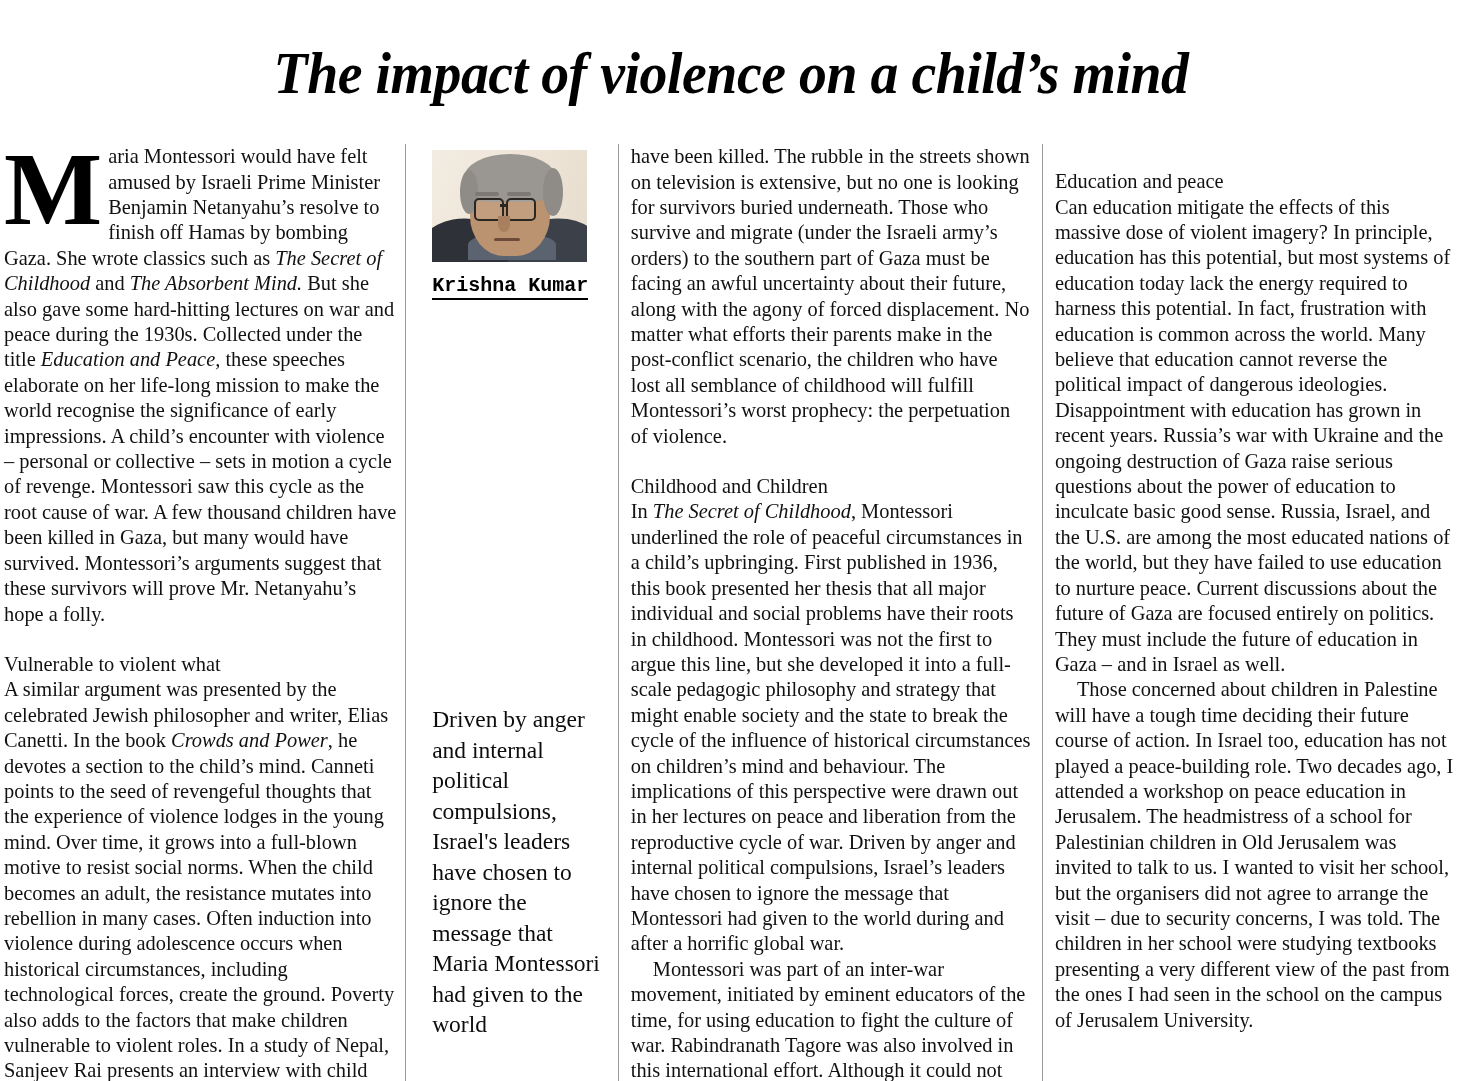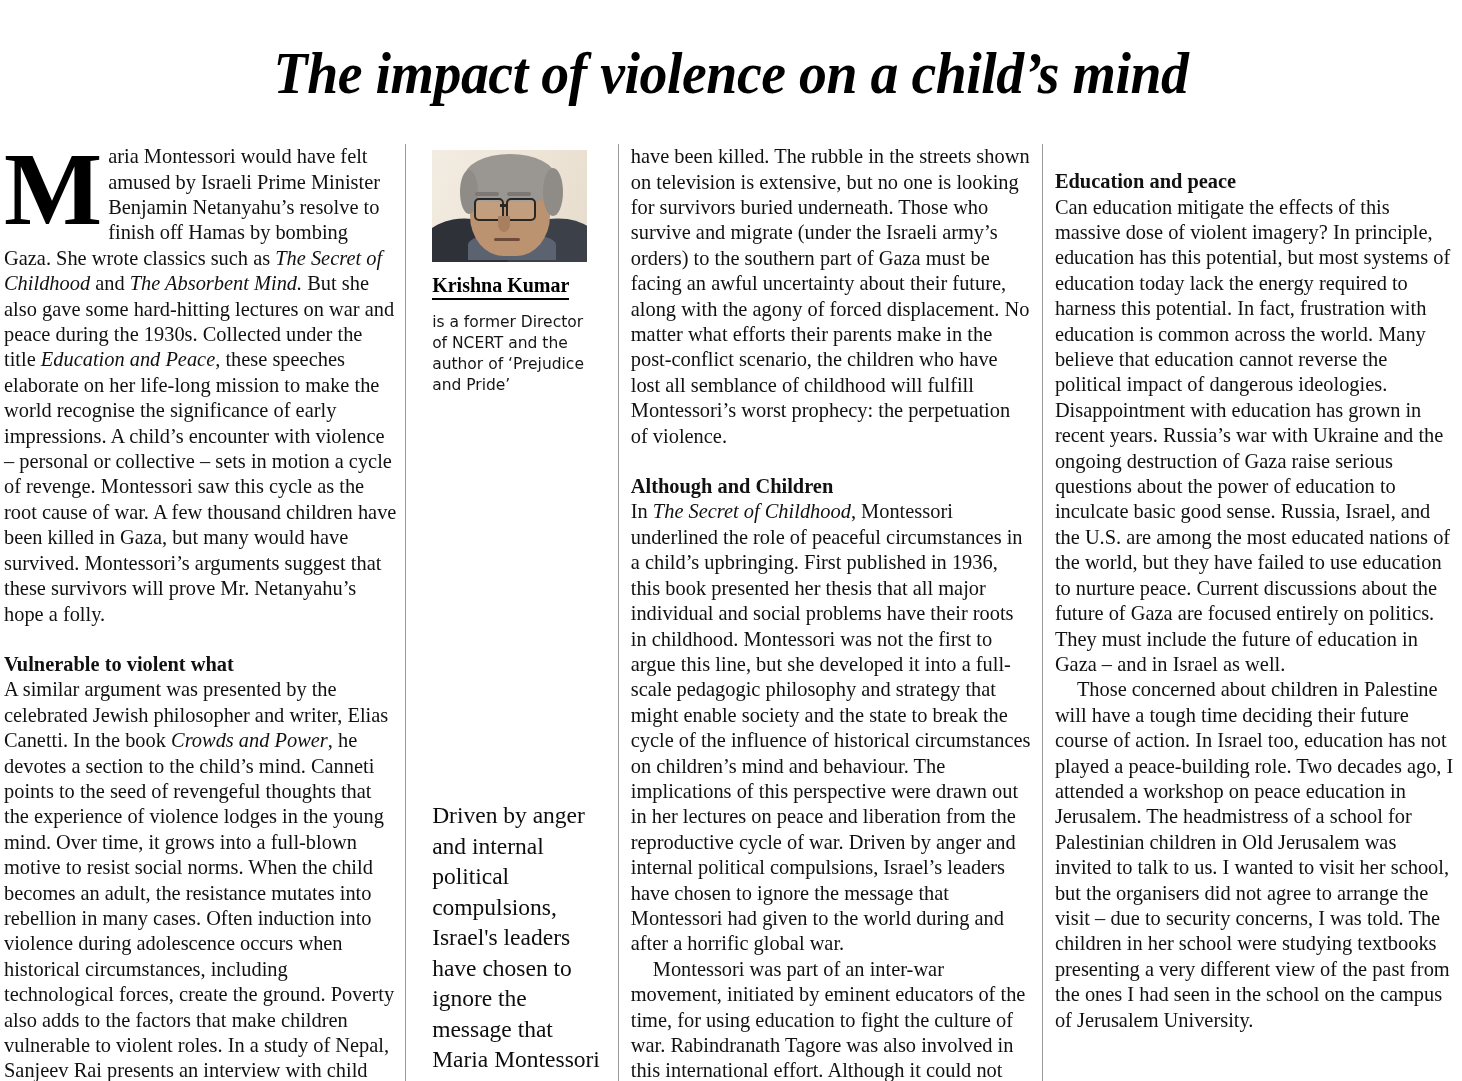--- a/index.html
+++ b/index.html
@@ -71,21 +71,21 @@
     line-height: 25.4px;
     text-align: left;
     hyphens: none;
     color: #111;
   }
   .body p.indent { text-indent: 22px; }
   .subhead {
     margin: 0;
     font-size: 20.4px;
     line-height: 25.4px;
-    font-weight: 700;
+    font-weight: 400;
     color: #000;
   }
   .gap { height: 25px; }
 
   
   .dropcap {
     float: left;
     font-family: "Liberation Serif", "DejaVu Serif", serif;
     font-weight: 700;
     font-size: 104px;
@@ -206,21 +206,21 @@
   }
 
   .author-name {
     margin: 12px 0 0 8px;
     font-size: 20px;
     font-weight: 700;
     color: #000;
     display: inline-block;
     border-bottom: 2px solid #000;
     padding-bottom: 1px;
-    font-family: Liberation Serif, serif;
+    font-family: Liberation Mono, monospace;
   }
   .author-bio {
     margin: 12px 0 0 8px;
     font-family: "DejaVu Sans", "Liberation Sans", sans-serif;
     font-size: 15.5px;
     line-height: 21px;
     color: #161616;
     width: 165px;
   }
 
@@ -275,33 +275,32 @@
         <div class="glass-r"></div>
         <div class="bridge"></div>
         <div class="nose"></div>
         <div class="mouth"></div>
       </div>
 
       <div>
         <span class="author-name">Krishna Kumar</span>
       </div>
 
-      <div class="author-bio">is a former Director of NCERT and the author of ‘Prejudice and Pride’</div>
 
       <div class="pq-spacer"></div>
 
       <div class="pullquote">Driven by anger and internal political compulsions, Israel's leaders have chosen to ignore the message that Maria Montessori had given to the world</div>
     </div>
 
     <div class="rule"></div>
 
     <div class="col col-3 body">
       <p>have been killed. The rubble in the streets shown on television is extensive, but no one is looking for survivors buried underneath. Those who survive and migrate (under the Israeli army’s orders) to the southern part of Gaza must be facing an awful uncertainty about their future, along with the agony of forced displacement. No matter what efforts their parents make in the post-conflict scenario, the children who have lost all semblance of childhood will fulfill Montessori’s worst prophecy: the perpetuation of violence.</p>
       <div class="gap"></div>
-      <p class="subhead">Although and Children</p>
+      <p class="subhead">Childhood and Children</p>
       <p><span>In </span><em>The Secret of Childhood</em><span>, Montessori underlined the role of peaceful circumstances in a child’s upbringing. First published in 1936, this book presented her thesis that all major individual and social problems have their roots in childhood. Montessori was not the first to argue this line, but she developed it into a full-scale pedagogic philosophy and strategy that might enable society and the state to break the cycle of the influence of historical circumstances on children’s mind and behaviour. The implications of this perspective were drawn out in her lectures on peace and liberation from the reproductive cycle of war. Driven by anger and internal political compulsions, Israel’s leaders have chosen to ignore the message that Montessori had given to the world during and after a horrific global war.</span></p>
       <p class="indent">Montessori was part of an inter-war movement, initiated by eminent educators of the time, for using education to fight the culture of war. Rabindranath Tagore was also involved in this international effort. Although it could not prevent the Second World War, the movement has left behind a rich legacy of ideas for us to engage with in our turbulent present. One aspect of this legacy is to worry about children who grow up in a war-infested world. Technology of communication has dispersed the Gaza battle all over the world. News of the killing of Israeli civilians by Hamas at the beginning of October and heart-rending scenes of human misery caused by Israel’s armed forces in Gaza have</p>
     </div>
 
     <div class="rule"></div>
 
     <div class="col col-4 body">
       <div class="gap"></div>
       <p class="subhead">Education and peace</p>
       <p>Can education mitigate the effects of this massive dose of violent imagery? In principle, education has this potential, but most systems of education today lack the energy required to harness this potential. In fact, frustration with education is common across the world. Many believe that education cannot reverse the political impact of dangerous ideologies. Disappointment with education has grown in recent years. Russia’s war with Ukraine and the ongoing destruction of Gaza raise serious questions about the power of education to inculcate basic good sense. Russia, Israel, and the U.S. are among the most educated nations of the world, but they have failed to use education to nurture peace. Current discussions about the future of Gaza are focused entirely on politics. They must include the future of education in Gaza – and in Israel as well.</p>

